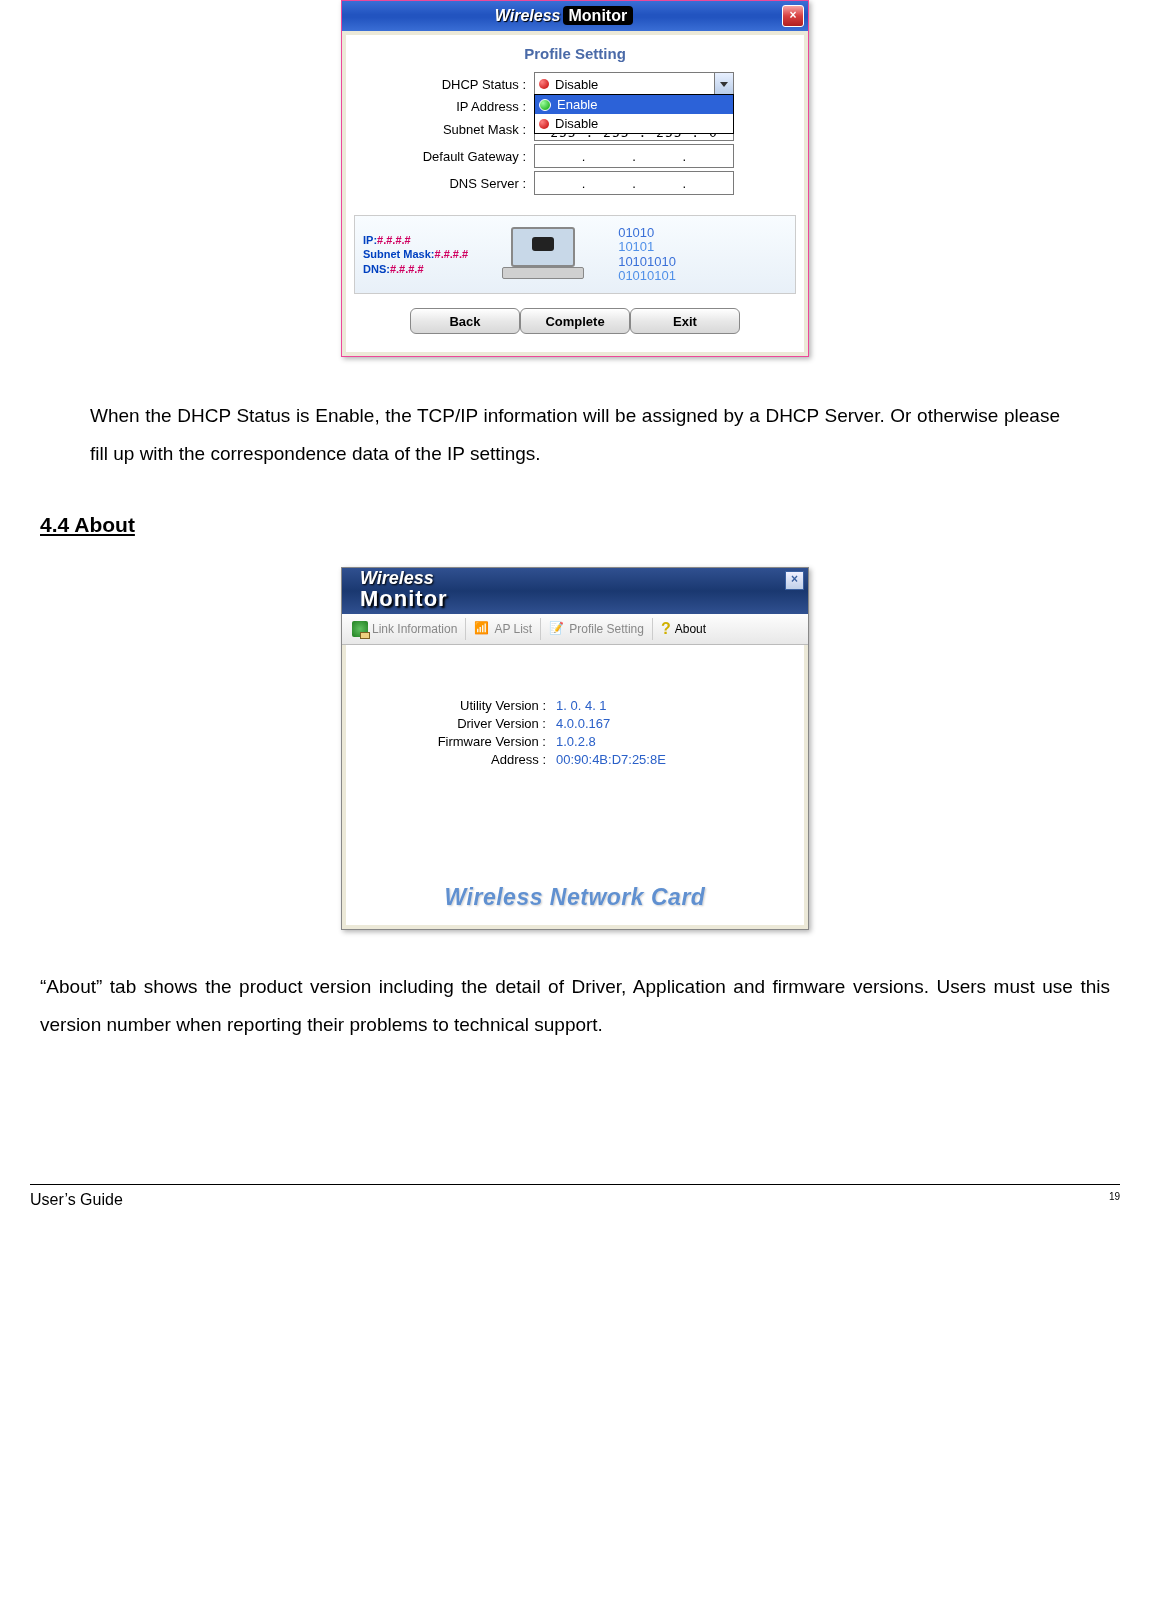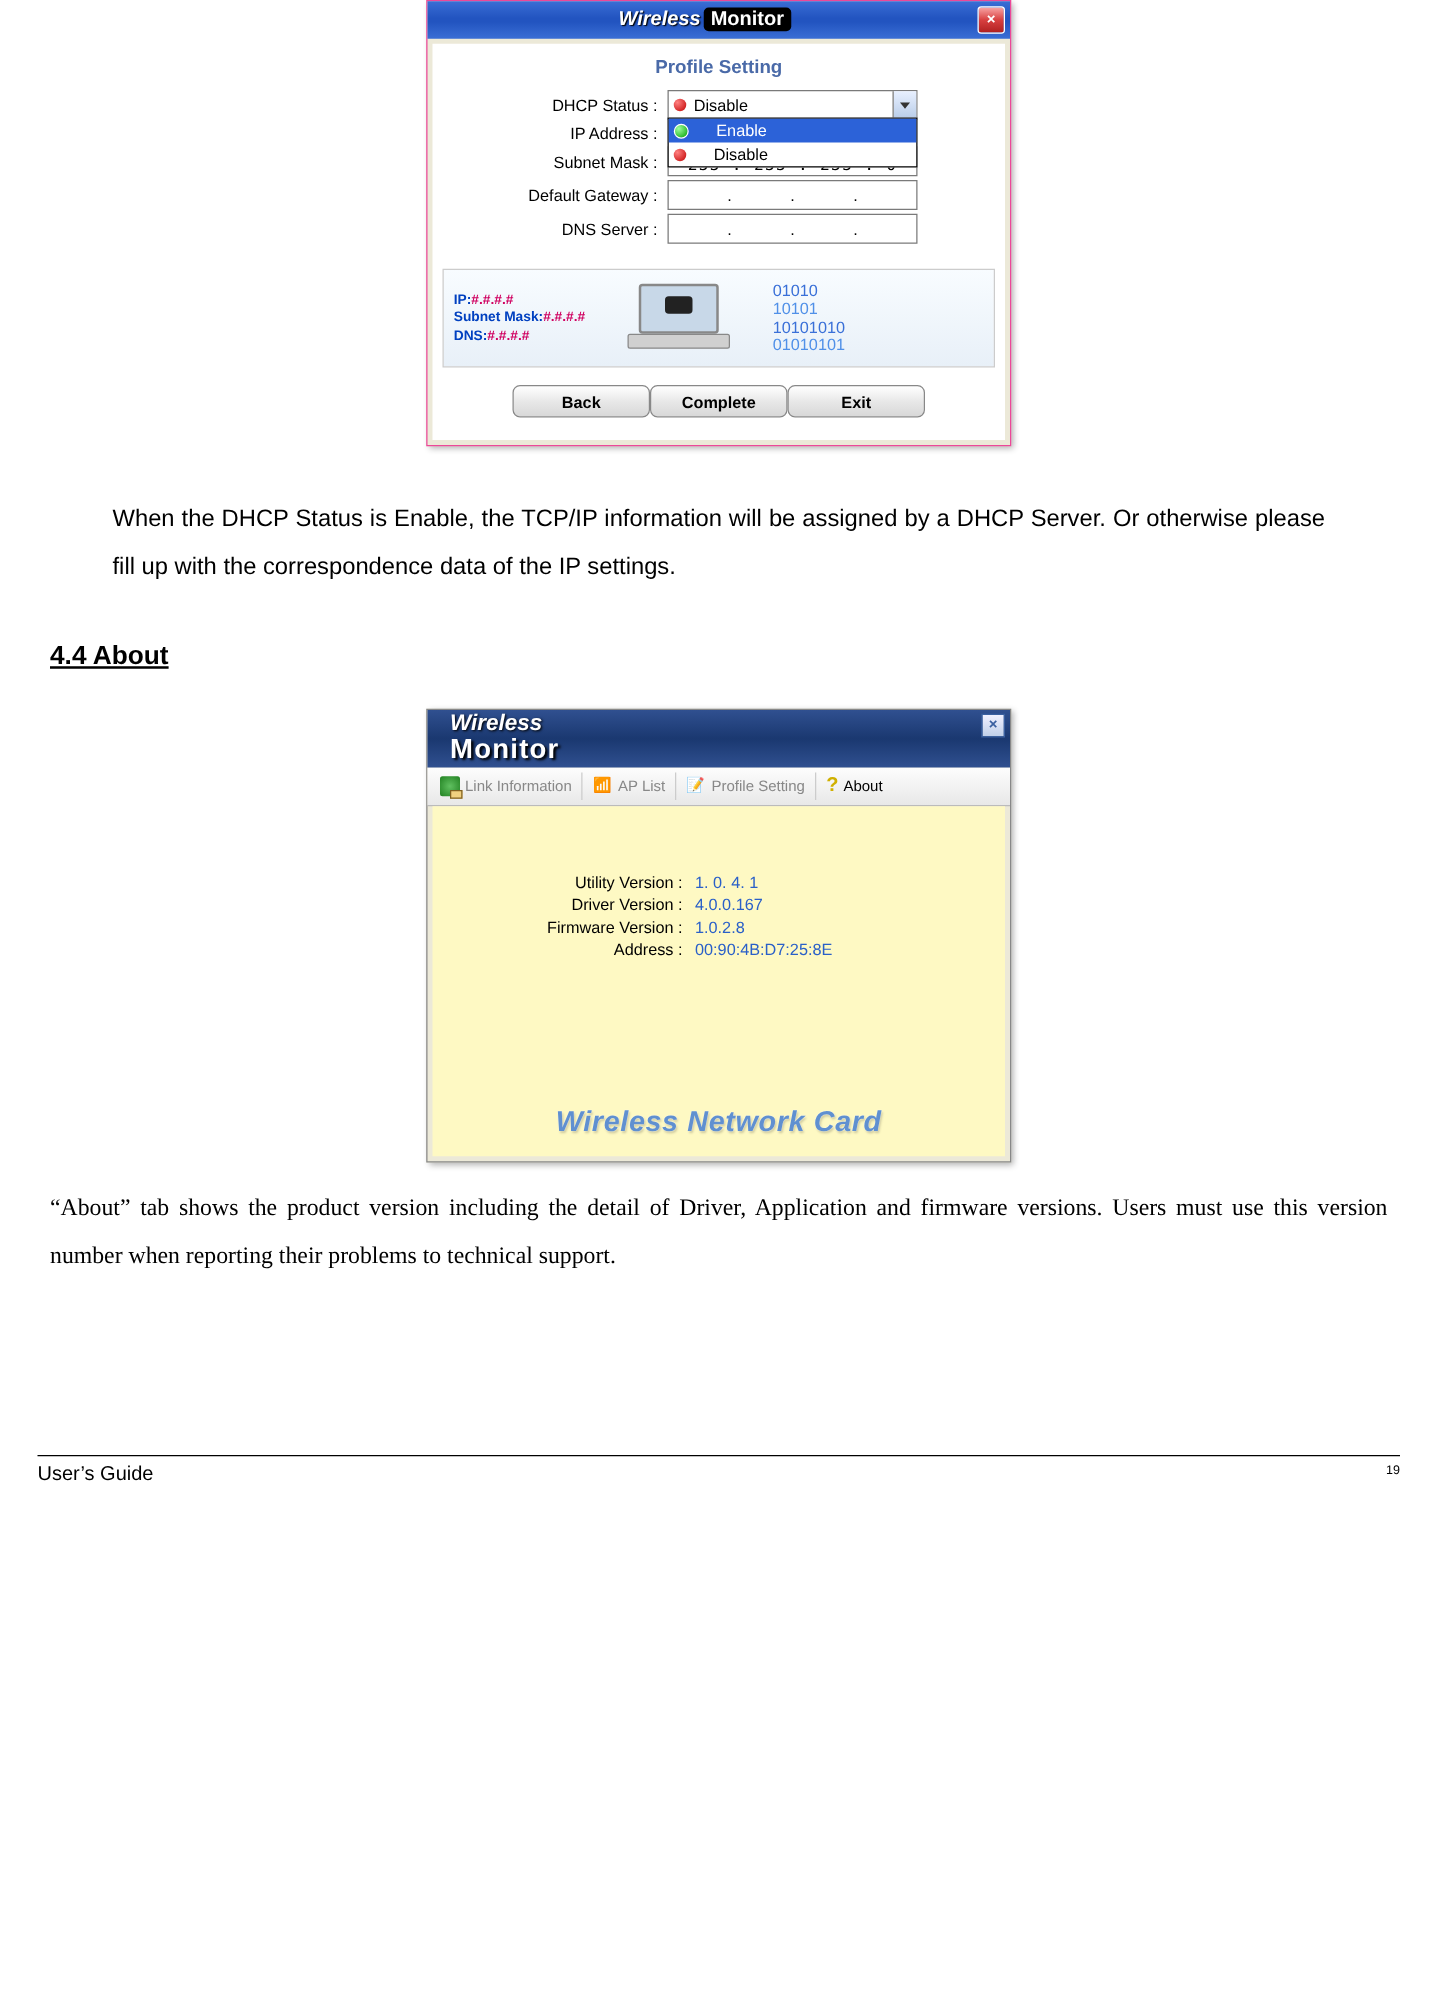--- a/index.html
+++ b/index.html
@@ -127,21 +127,21 @@
   .dropdown-list {
     position: absolute;
     top: 22px; left: 0; right: 0;
     border: 1px solid #000;
     background: white;
     z-index: 5;
   }
   .dd-item {
     display: flex;
     align-items: center;
-    gap: 22px;
+    gap: 6px;
     padding: 2px 4px;
     font-size: 13px;
   }
   .dd-item.sel { background: #2c62d8; color: white; }
   .ip-box {
     border: 1px solid #7a7a7a;
     background: white;
     height: 22px;
     display: flex;
     align-items: center;
@@ -272,21 +272,21 @@
   }
   .tab.active { color:#000; }
   .tab-sep { width:1px; height:22px; background:#ccc; }
   .tab-icon { width:16px; height:16px; display:inline-block; }
   .icon-link { background: radial-gradient(circle,#60c060,#208020); border-radius:2px; position:relative; }
   .icon-link::after { content:""; position:absolute; right:-2px; bottom:-2px; width:8px; height:5px; background:#f0d080; border:1px solid #806020; }
   .icon-ap::before { content:"📶"; font-size:12px; color:#888; }
   .icon-profile::before { content:"📝"; font-size:12px; }
   .icon-about { color:#d0b000; font-weight:bold; font-size:16px; }
   .about-body {
-    background:#fef9c3;
+    background:#ffffff;
     margin:0 4px 4px 4px;
     height:280px;
     position:relative;
   }
   .about-rows { padding:50px 0 0 0; }
   .about-row { display:flex; font-size:13px; margin:3px 0; }
   .about-label { width:200px; text-align:right; padding-right:10px; }
   .about-val { color:#2a60c8; }
   .card-label {
     position:absolute;
@@ -466,20 +466,20 @@
         </div>
         <div class="about-row">
           <div class="about-label">Address :</div>
           <div class="about-val">00:90:4B:D7:25:8E</div>
         </div>
       </div>
       <div class="card-label">Wireless Network Card</div>
     </div>
   </div>
 
-  <div class="body-text" style="margin:18px 10px 0 10px;font-family:Liberation Serif, serif;">“About” tab shows the product version including the detail of Driver, Application and firmware versions. Users must use this version number when reporting their problems to technical support.</div>
+  <div class="body-text" style="margin:38px 10px 0 10px;">“About” tab shows the product version including the detail of Driver, Application and firmware versions. Users must use this version number when reporting their problems to technical support.</div>
 
 </div>
 
 <div class="footer-line">
   <span>User’s Guide</span>
   <span class="pn">19</span>
 </div>
 
 </body></html>

